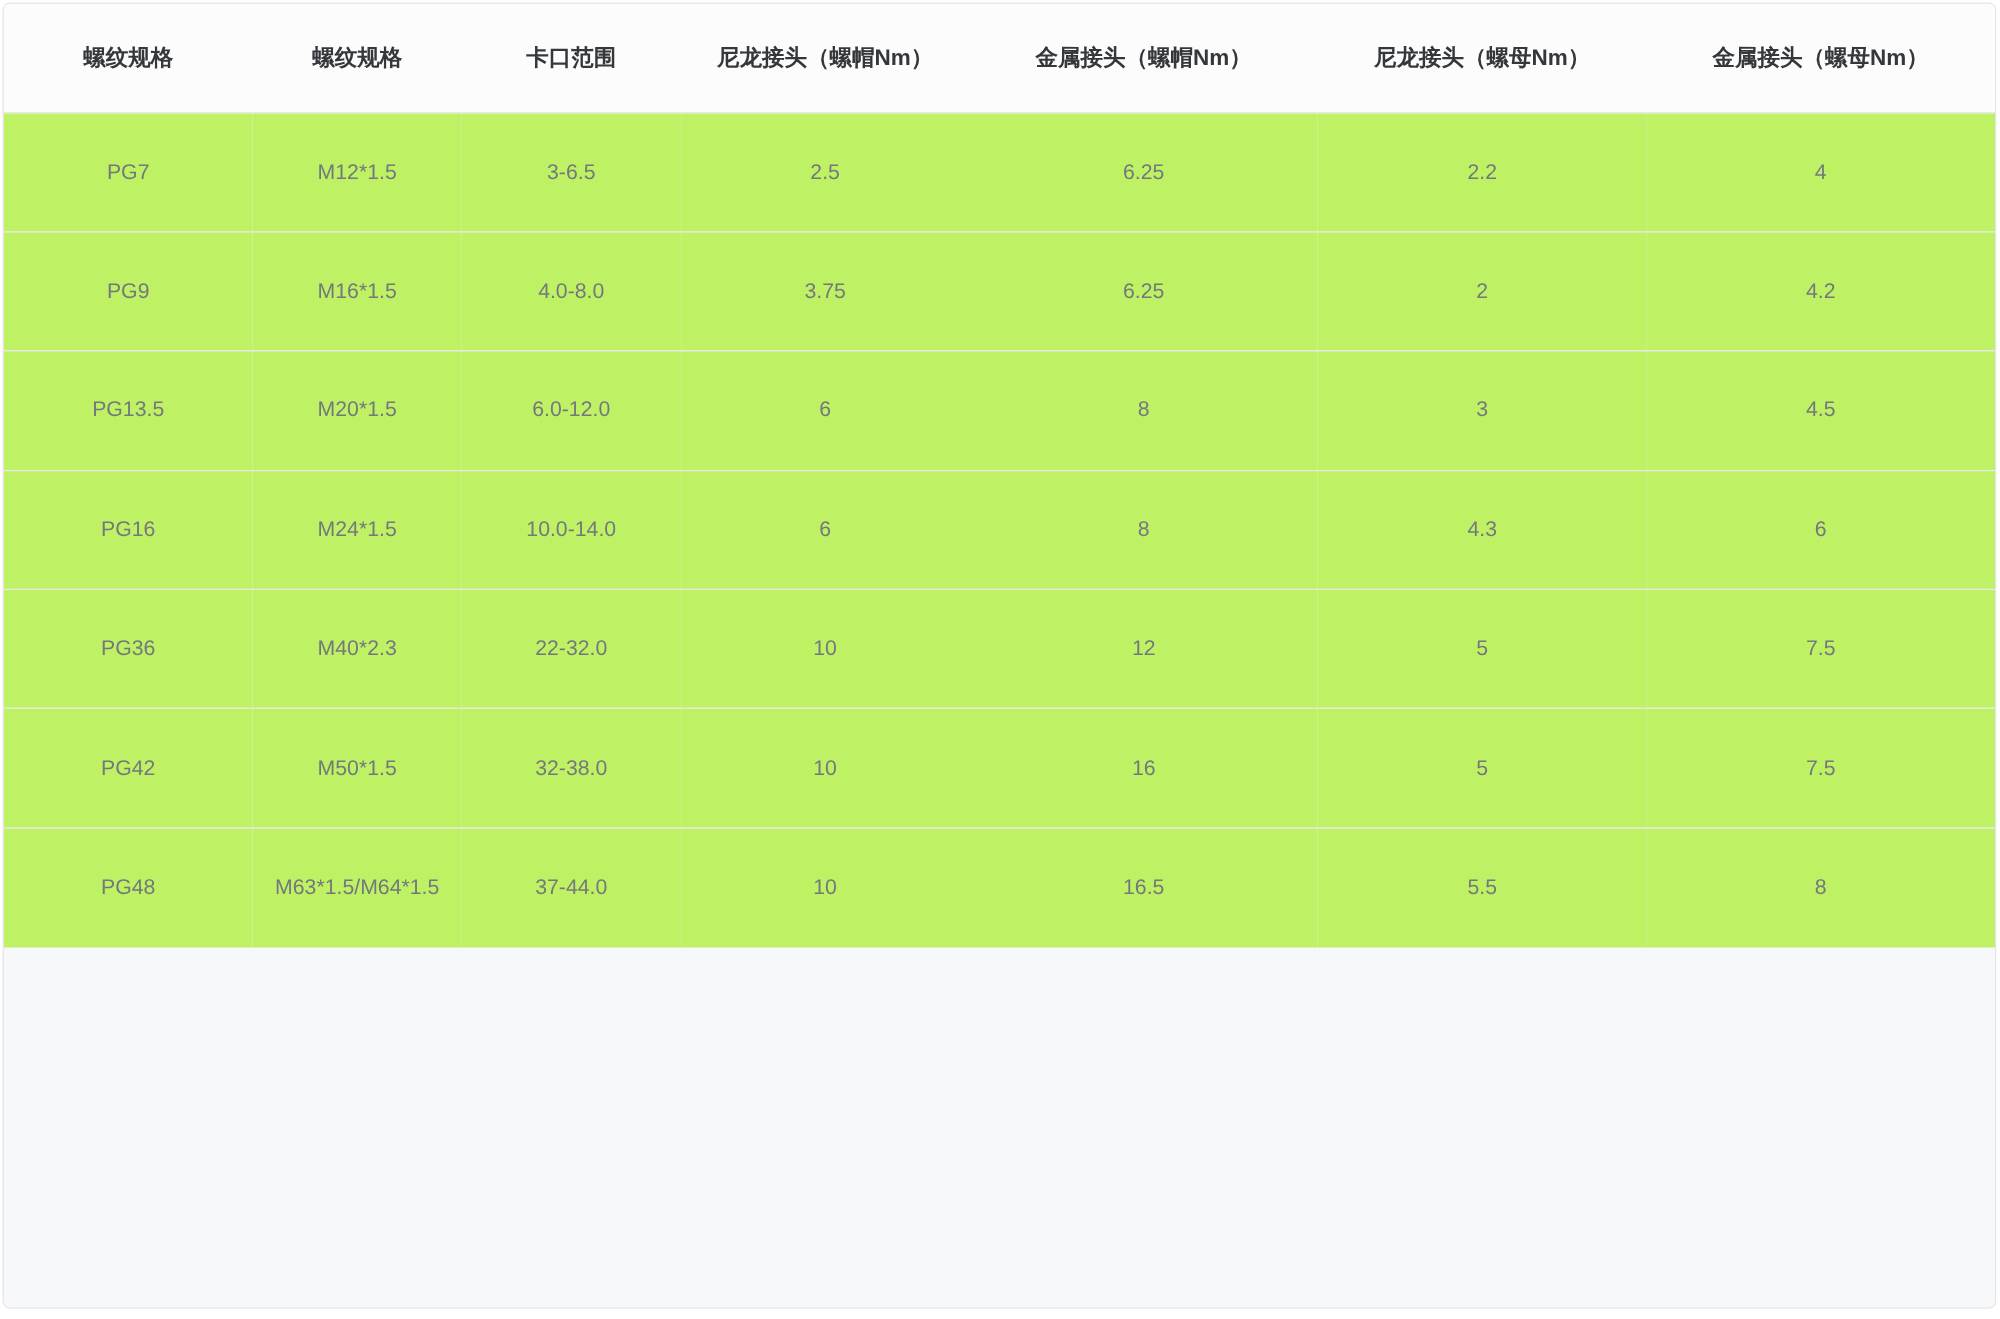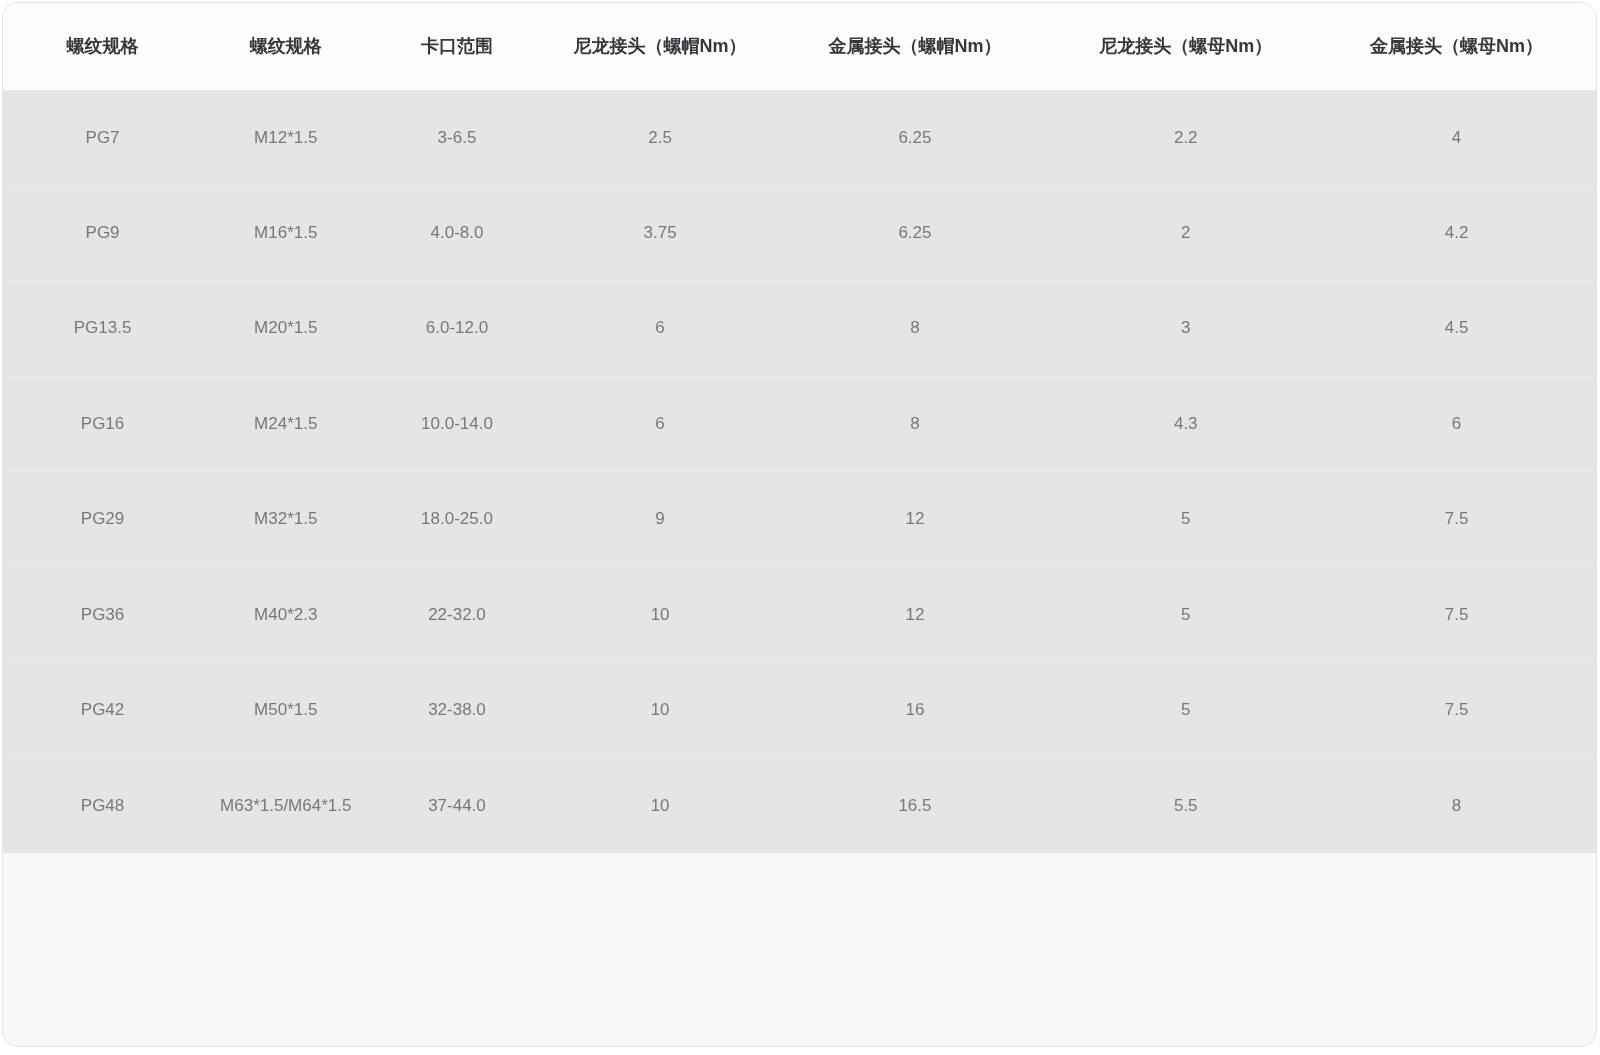--- a/index.html
+++ b/index.html
@@ -9,21 +9,21 @@
     background: #ffffff;
     overflow: hidden;
     font-family: "Liberation Sans", "DejaVu Sans", sans-serif;
   }
   .card {
     position: absolute;
     left: 2px; top: 2px;
     width: 1595px; height: 1045px;
     background: #f7f8fa;
     border: 1px solid #e4e5e9;
-    border-radius: 16px;
+    border-radius: 6px;
     overflow: hidden;
   }
   table {
     width: 100%;
     border-collapse: collapse;
     table-layout: fixed;
   }
   thead tr {
     height: 87px;
     background: #fcfcfd;
@@ -31,21 +31,21 @@
   th {
     font-size: 18px;
     font-weight: 700;
     color: #35383b;
     text-align: center;
     padding: 0;
     white-space: nowrap;
   }
   tbody tr {
     height: 95.4px;
-    background: #e5e5e5;
+    background: #bef264;
     border-top: 1px solid #e8e9ed;
     margin-top: 48px;
   }
   td {
     font-size: 17px;
     color: #74787d;
     text-align: center;
     padding: 0;
     white-space: nowrap;
   }
@@ -106,29 +106,20 @@
         <tr>
           <td>PG16</td>
           <td>M24*1.5</td>
           <td>10.0-14.0</td>
           <td>6</td>
           <td>8</td>
           <td>4.3</td>
           <td>6</td>
         </tr>
         <tr>
-          <td>PG29</td>
-          <td>M32*1.5</td>
-          <td>18.0-25.0</td>
-          <td>9</td>
-          <td>12</td>
-          <td>5</td>
-          <td>7.5</td>
-        </tr>
-        <tr>
           <td>PG36</td>
           <td>M40*2.3</td>
           <td>22-32.0</td>
           <td>10</td>
           <td>12</td>
           <td>5</td>
           <td>7.5</td>
         </tr>
         <tr>
           <td>PG42</td>

